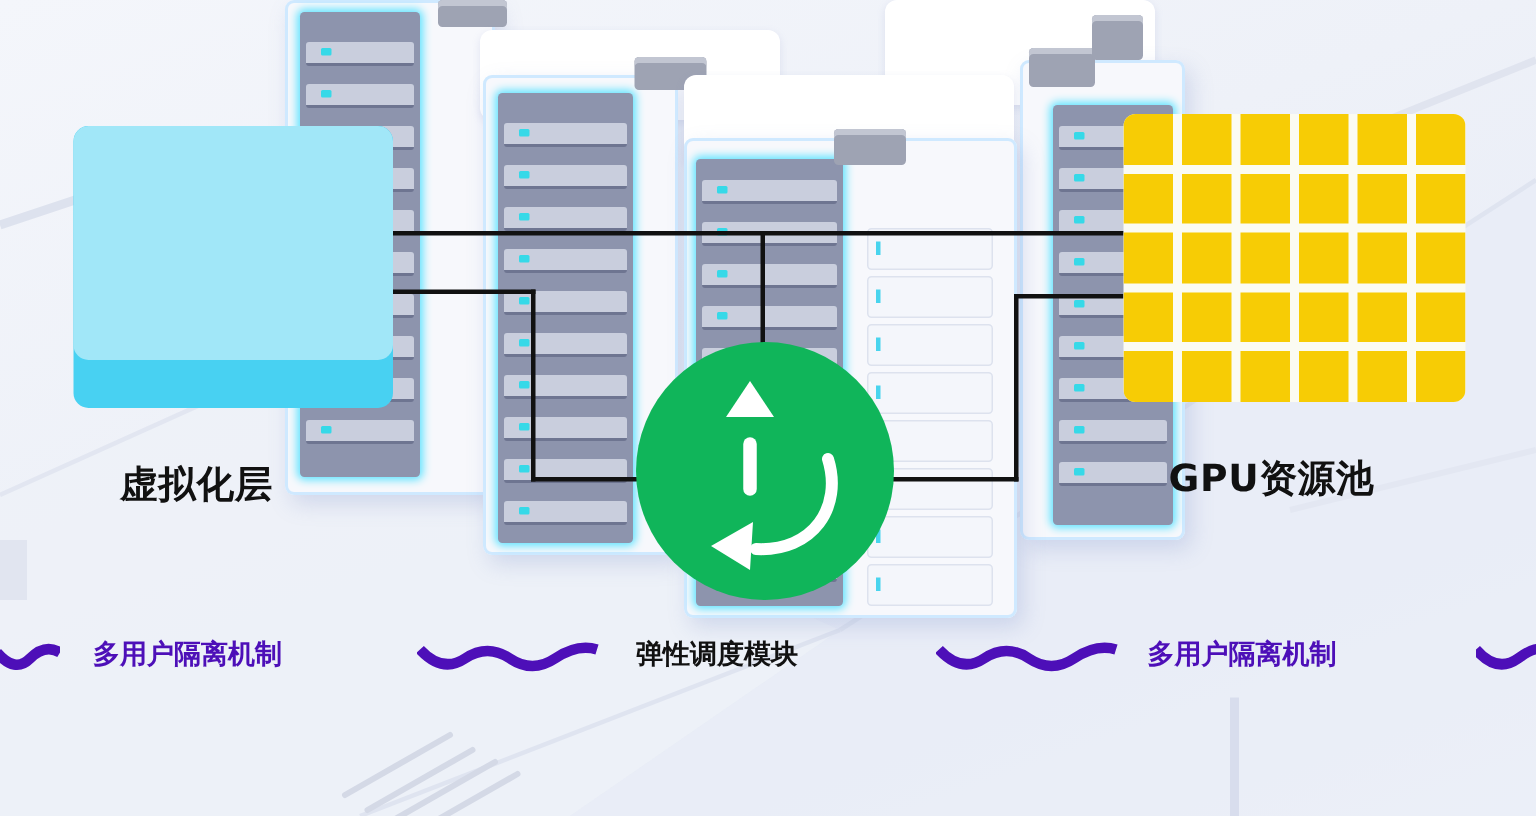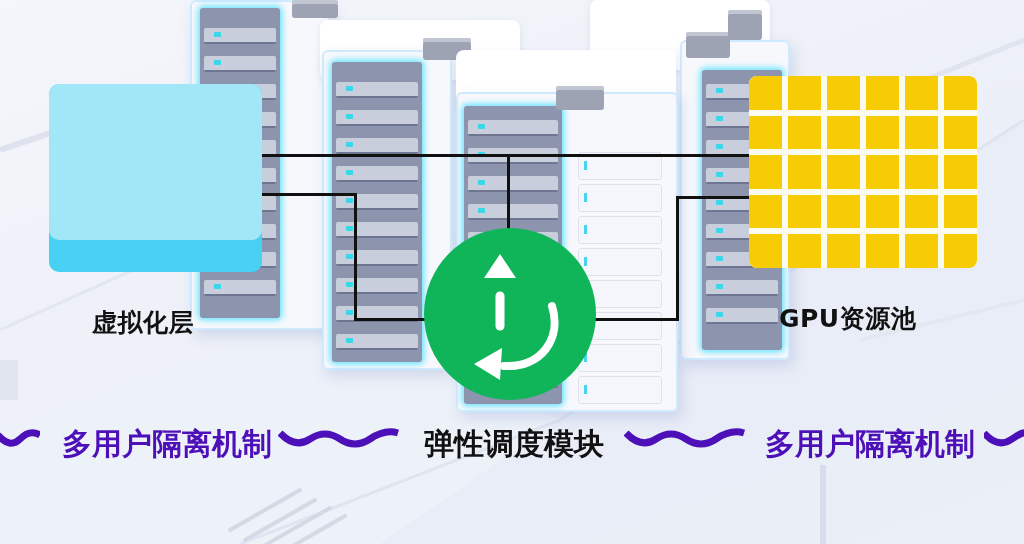--- a/index.html
+++ b/index.html
@@ -72,21 +72,21 @@
   .sched {
     position:absolute; left:424px; top:228px; width:172px; height:172px;
     border-radius:50%; background:#10b55a;
   }
 
   .label {
     position:absolute; font-weight:bold; color:#111; white-space:nowrap;
     font-size:25px; letter-spacing:0.5px;
   }
   .bottom-text {
-    position:absolute; top:424px; font-size:30px; font-weight:bold; white-space:nowrap;
+    position:absolute; top:424px; font-size:18px; font-weight:bold; white-space:nowrap;
   }
   .wave { position:absolute; top:425px; }
 </style>
 </head>
 <body>
 
 <svg class="bg-layer" viewBox="0 0 1024 544">
   <defs>
     <linearGradient id="plat" x1="0" y1="0" x2="1" y2="1">
       <stop offset="0" stop-color="#f5f7fc"></stop>
@@ -205,21 +205,21 @@
   <div class="wire" style="left:354px; top:318px; width:74px; height:3px;"></div>
 
   <div class="wire" style="left:594px; top:318px; width:85px; height:3px;"></div>
   <div class="wire" style="left:676px; top:196px; width:3px; height:125px;"></div>
   <div class="wire" style="left:676px; top:196px; width:73px; height:3px;"></div>
 </div>
 
 <div class="vlayer">
   <div class="vlayer-top"></div>
 </div>
-<div class="label" style="left:92px; top:306px;text-align:right;">虚拟化层</div>
+<div class="label" style="left:80px; top:306px;text-align:right;">虚拟化层</div>
 
 <div class="gpu">
   <div class="gpu-cell"></div>
     <div class="gpu-cell"></div>
     <div class="gpu-cell"></div>
     <div class="gpu-cell"></div>
     <div class="gpu-cell"></div>
     <div class="gpu-cell"></div>
   <div class="gpu-cell"></div>
     <div class="gpu-cell"></div>

